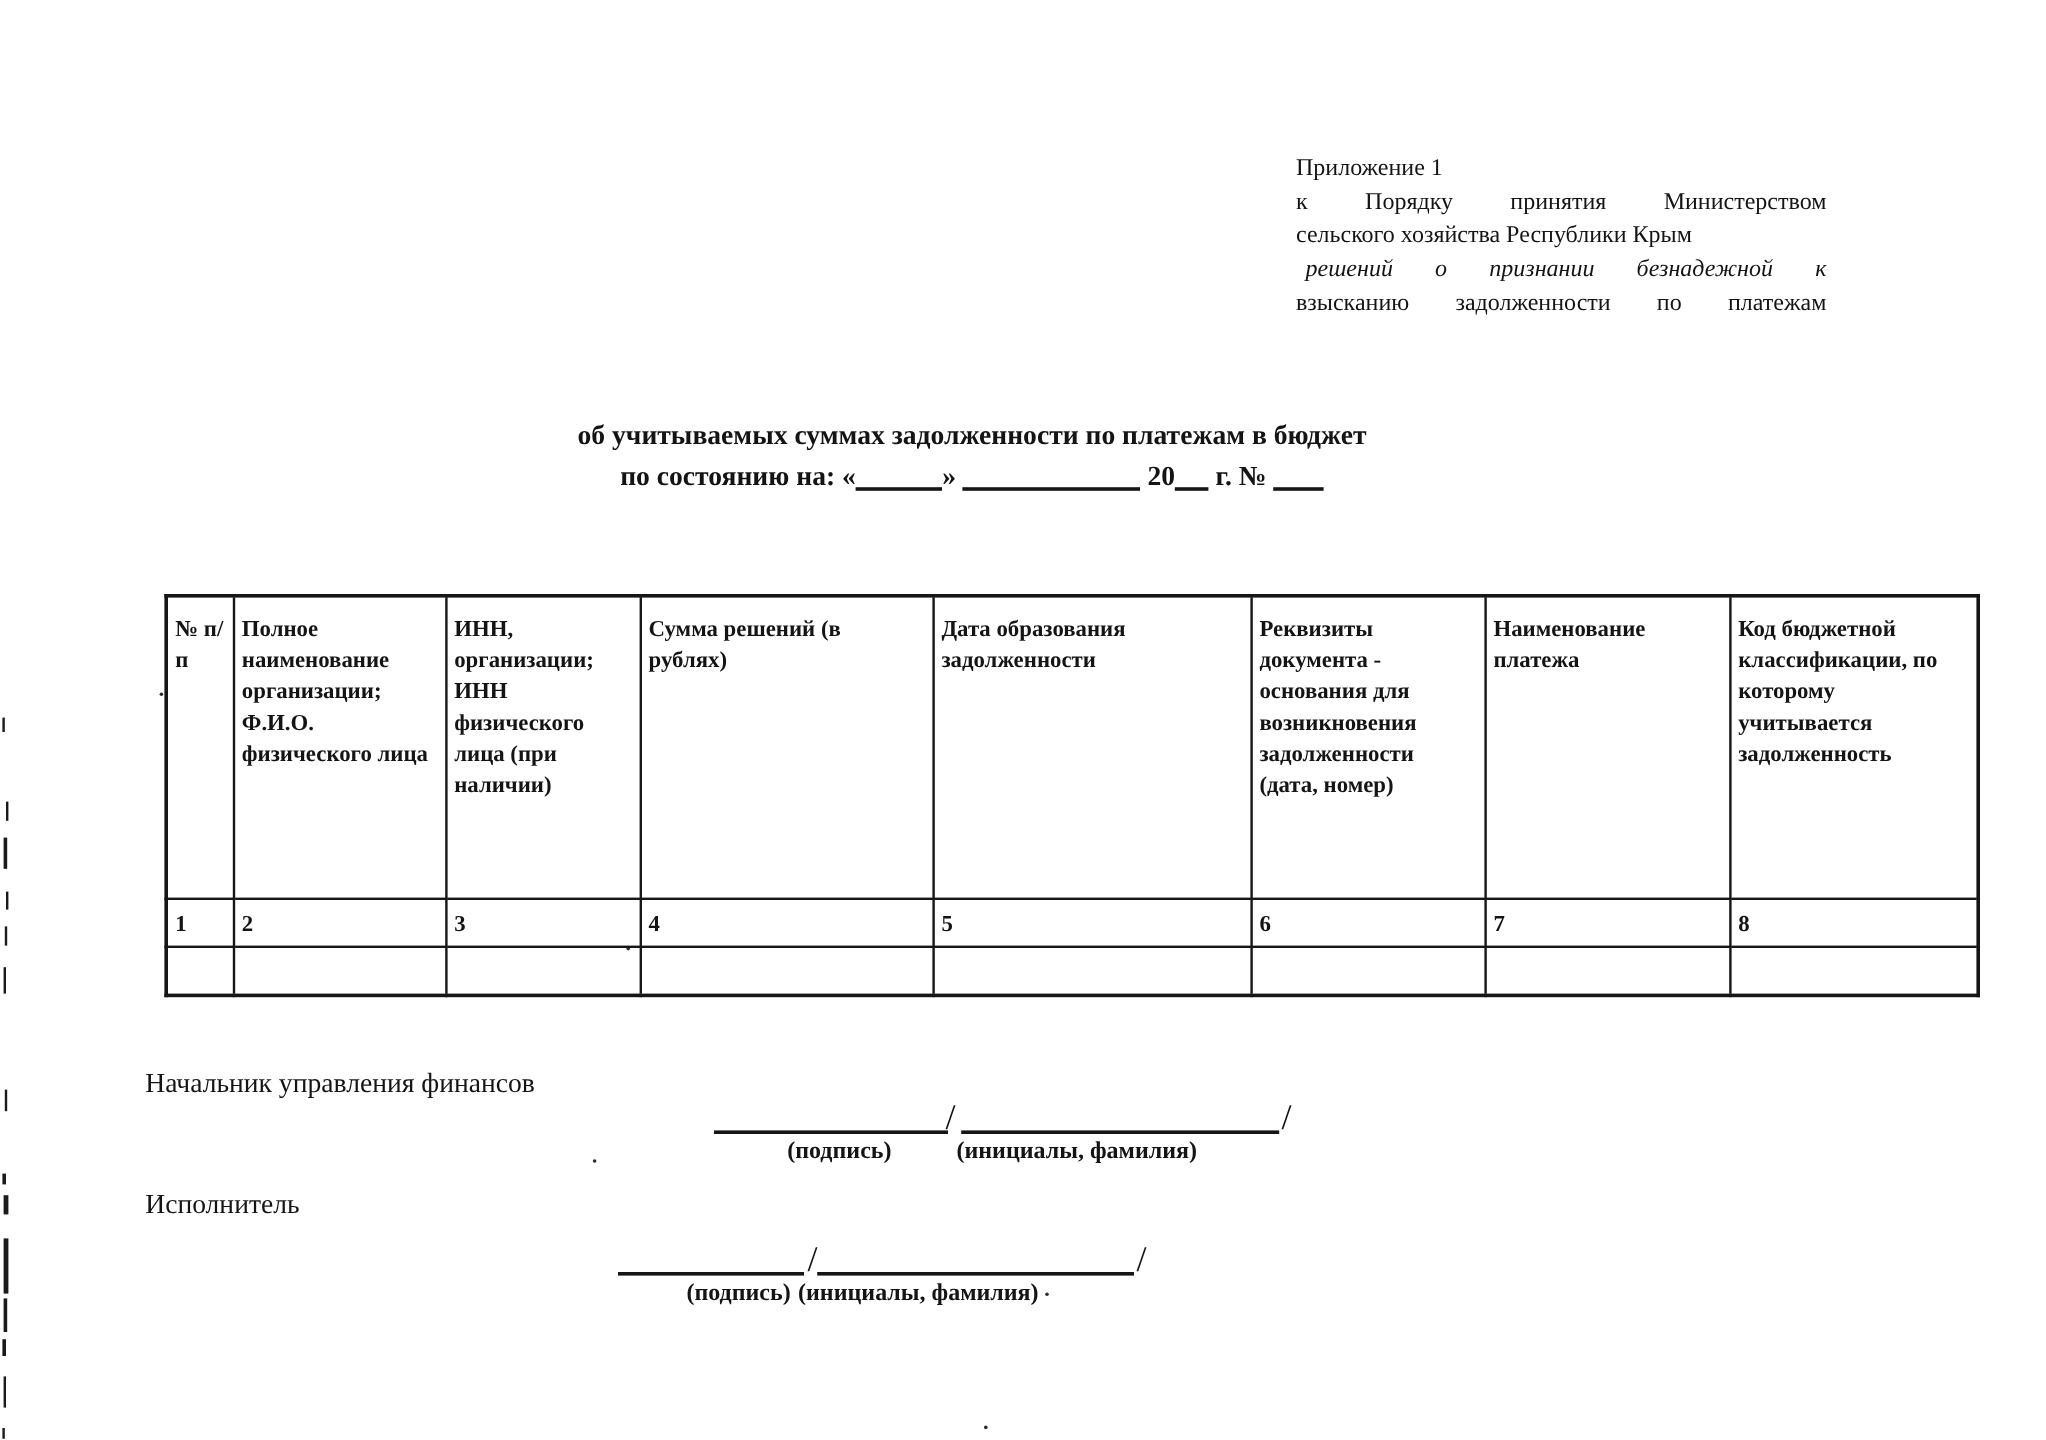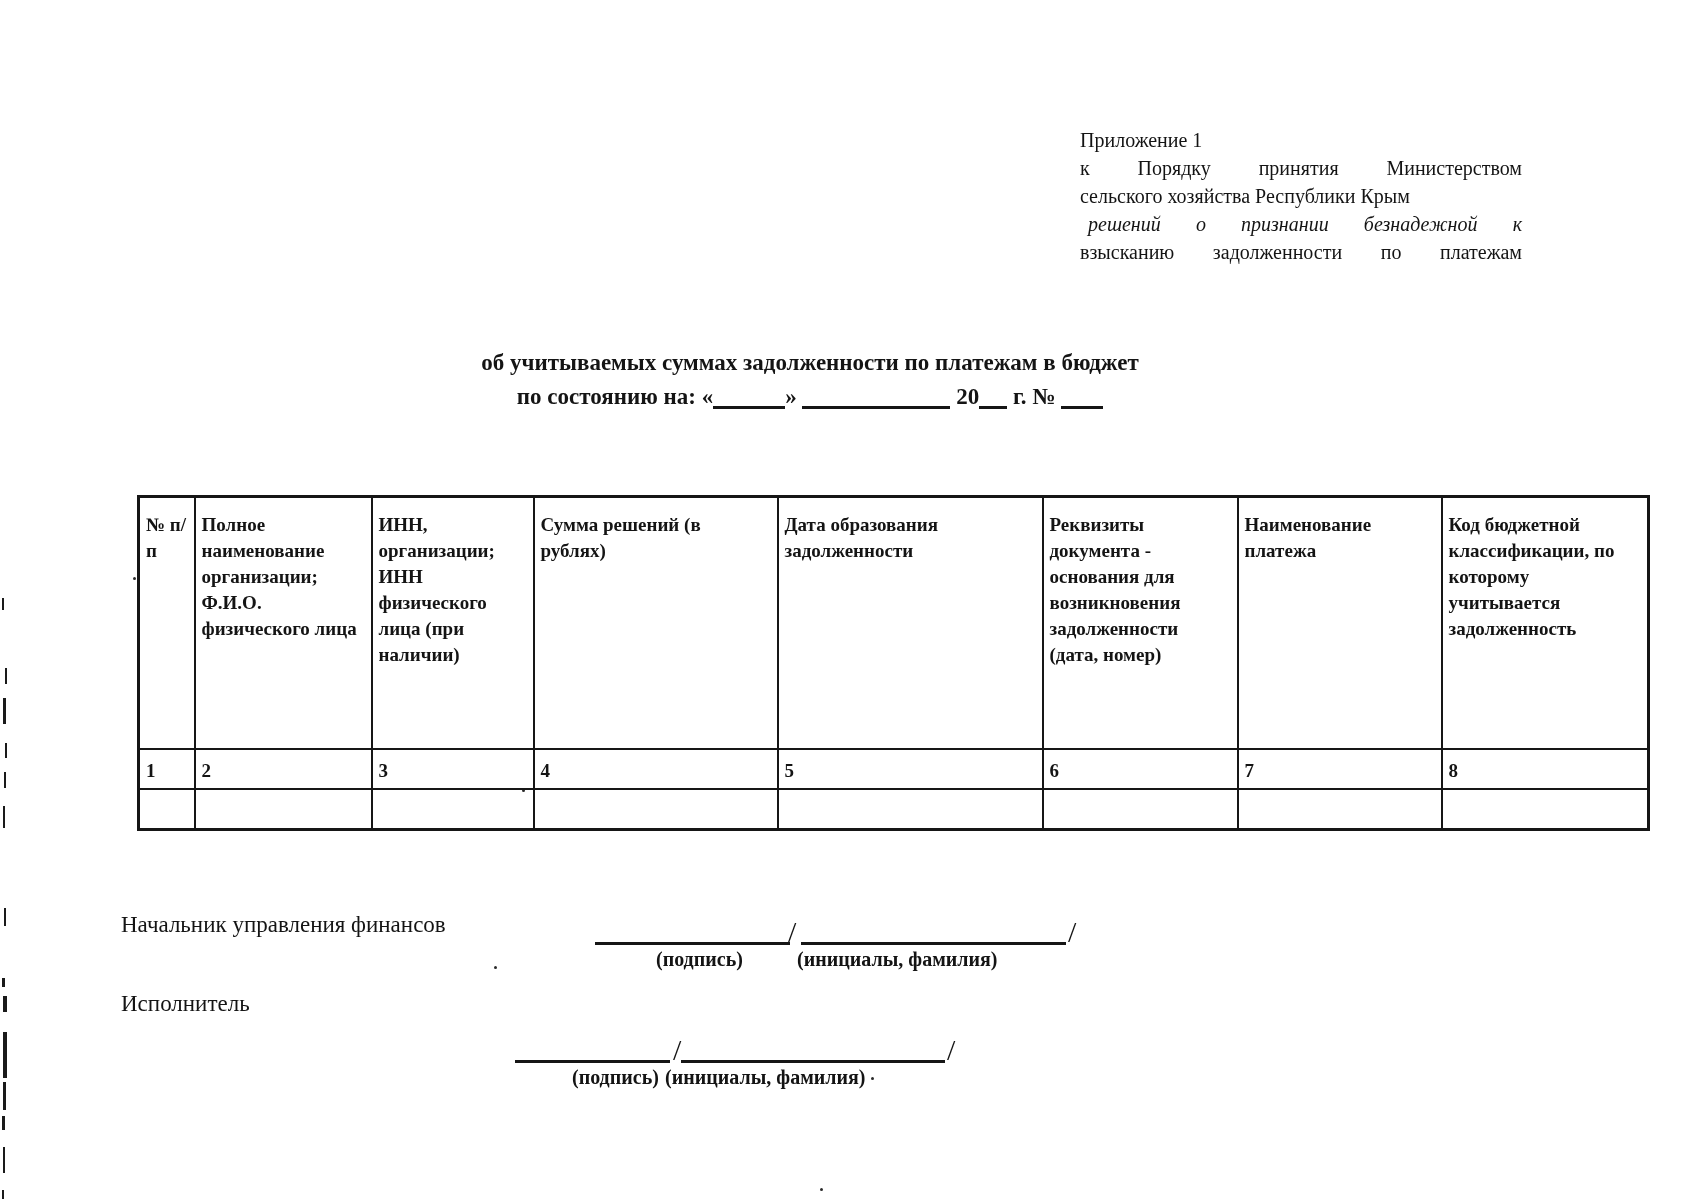--- a/index.html
+++ b/index.html
@@ -131,21 +131,21 @@
     <td></td>
     <td></td>
     <td></td>
     <td></td>
     <td></td>
     <td></td>
   </tr>
 </tbody>
   </table>
 
-<div class="abs siglabel" style="left:121px;top:912px;">Начальник управления финансов</div>
+<div class="abs siglabel" style="left:121px;top:890px;">Начальник управления финансов</div>
 <div class="sline" style="left:595px;top:922px;width:195px;"></div>
 <div class="slash" style="left:788px;top:917px;">/</div>
 <div class="sline" style="left:801px;top:922px;width:265px;"></div>
 <div class="slash" style="left:1068px;top:917px;">/</div>
 <div class="caption" style="left:656px;top:948px;">(подпись)</div>
 <div class="caption" style="left:797px;top:948px;">(инициалы, фамилия)</div>
 
 <div class="abs siglabel" style="left:121px;top:991px;">Исполнитель</div>
 <div class="sline" style="left:515px;top:1040px;width:155px;"></div>
 <div class="slash" style="left:673px;top:1035px;">/</div>

